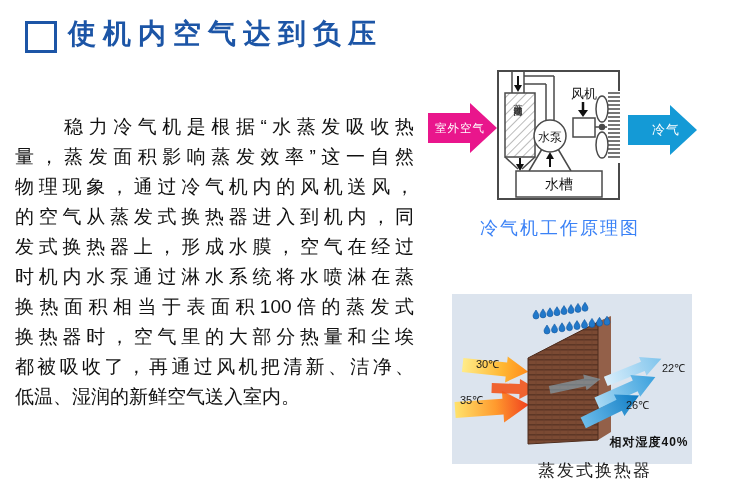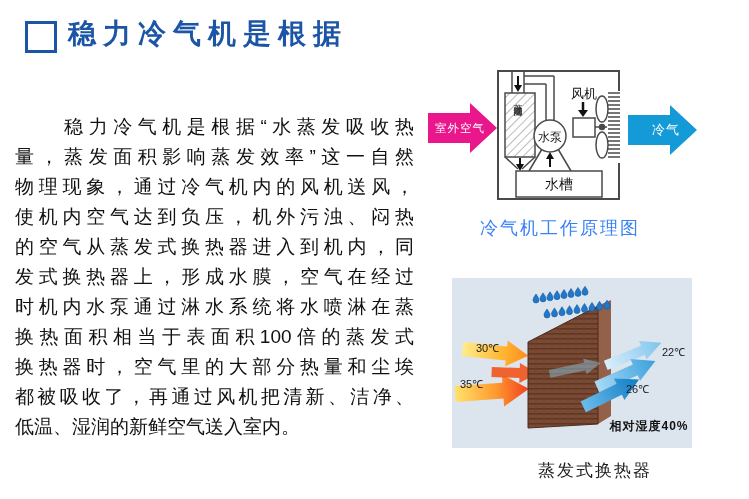--- a/index.html
+++ b/index.html
@@ -34,43 +34,42 @@
     writing-mode:vertical-rl;text-orientation:upright;
     font-size:9px;color:#333;letter-spacing:1px;line-height:10px;
   }
   .caption1{
     position:absolute;left:450px;top:216px;width:220px;
     text-align:center;font-size:18px;color:#3b82f6;letter-spacing:2px;
     white-space:nowrap;
   }
   
   .diag2{
-    position:absolute;left:452px;top:278px;width:240px;height:170px;
+    position:absolute;left:452px;top:294px;width:240px;height:170px;
     background:#dce4ee;
   }
   .caption2{
     position:absolute;left:475px;top:459px;width:240px;
     text-align:center;font-size:17px;font-weight:400;color:#1d1d1d;letter-spacing:2px;
     white-space:nowrap;
   }
   svg text{font-family:"Liberation Sans",sans-serif;}
 </style>
 </head>
 <body>
 
 <div class="page">
 
   <div class="title-square"></div>
-  <div class="page-title">稳力冷气机是根据</div>
+  <div class="page-title">使机内空气达到负压</div>
 
   <div class="paragraph">
     <div class="pline">　　稳力冷气机是根据“水蒸发吸收热</div>
     <div class="pline">量，蒸发面积影响蒸发效率”这一自然</div>
     <div class="pline">物理现象，通过冷气机内的风机送风，</div>
-    <div class="pline">使机内空气达到负压，机外污浊、闷热</div>
     <div class="pline">的空气从蒸发式换热器进入到机内，同</div>
     <div class="pline">发式换热器上，形成水膜，空气在经过</div>
     <div class="pline">时机内水泵通过淋水系统将水喷淋在蒸</div>
     <div class="pline">换热面积相当于表面积100倍的蒸发式</div>
     <div class="pline">换热器时，空气里的大部分热量和尘埃</div>
     <div class="pline">都被吸收了，再通过风机把清新、洁净、</div>
     <div class="pline last">低温、湿润的新鲜空气送入室内。</div>
   </div>
 
   <svg class="diag1" viewBox="0 0 300 152" width="300" height="152">

